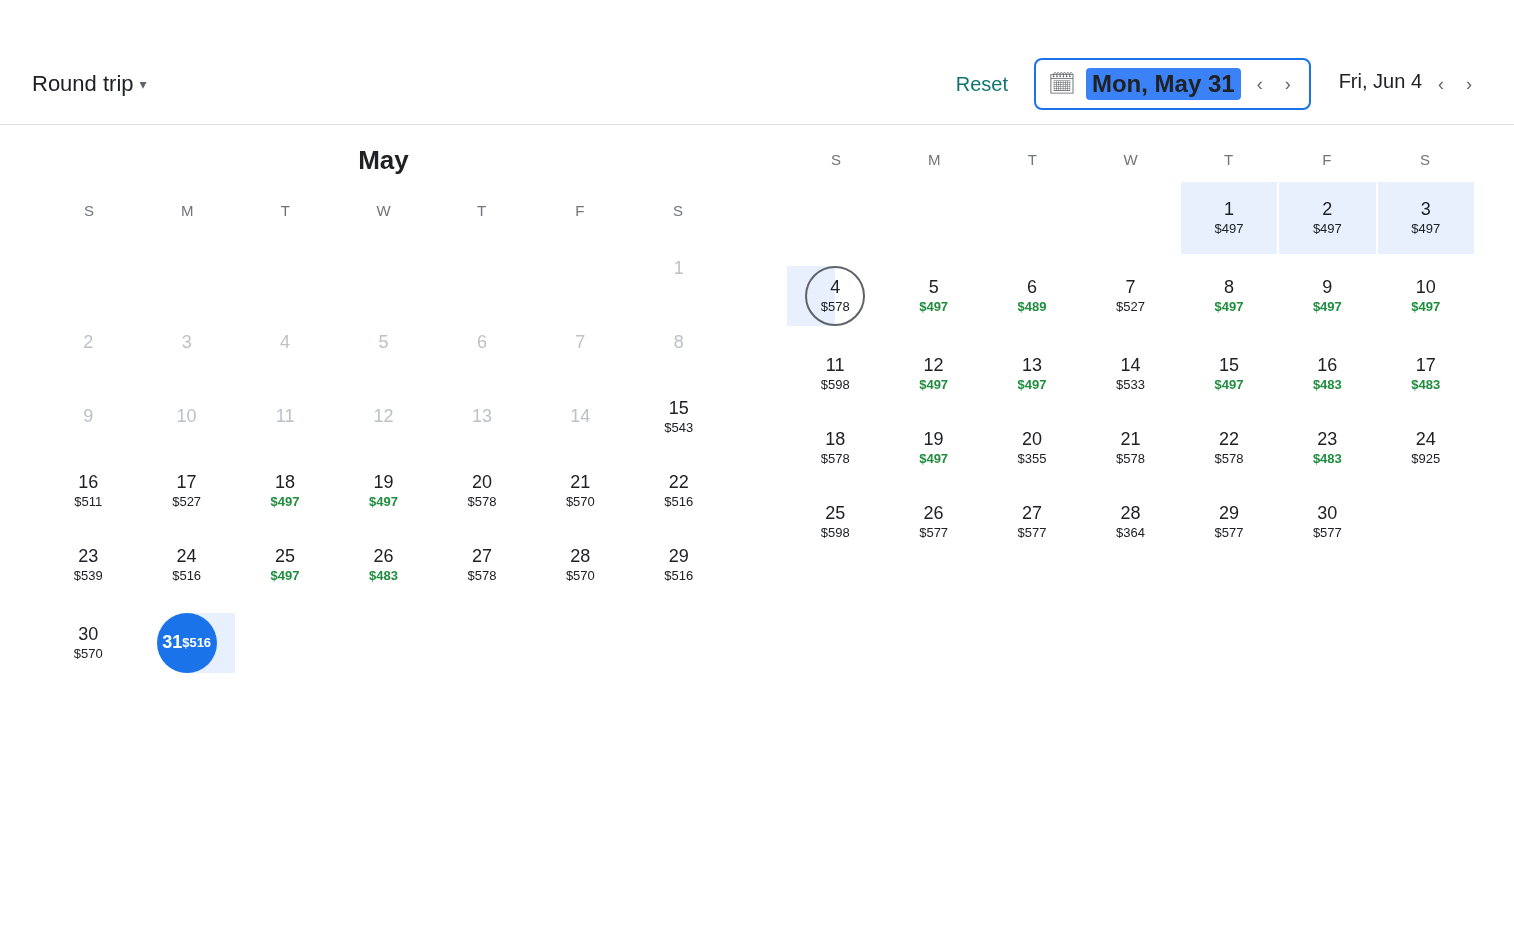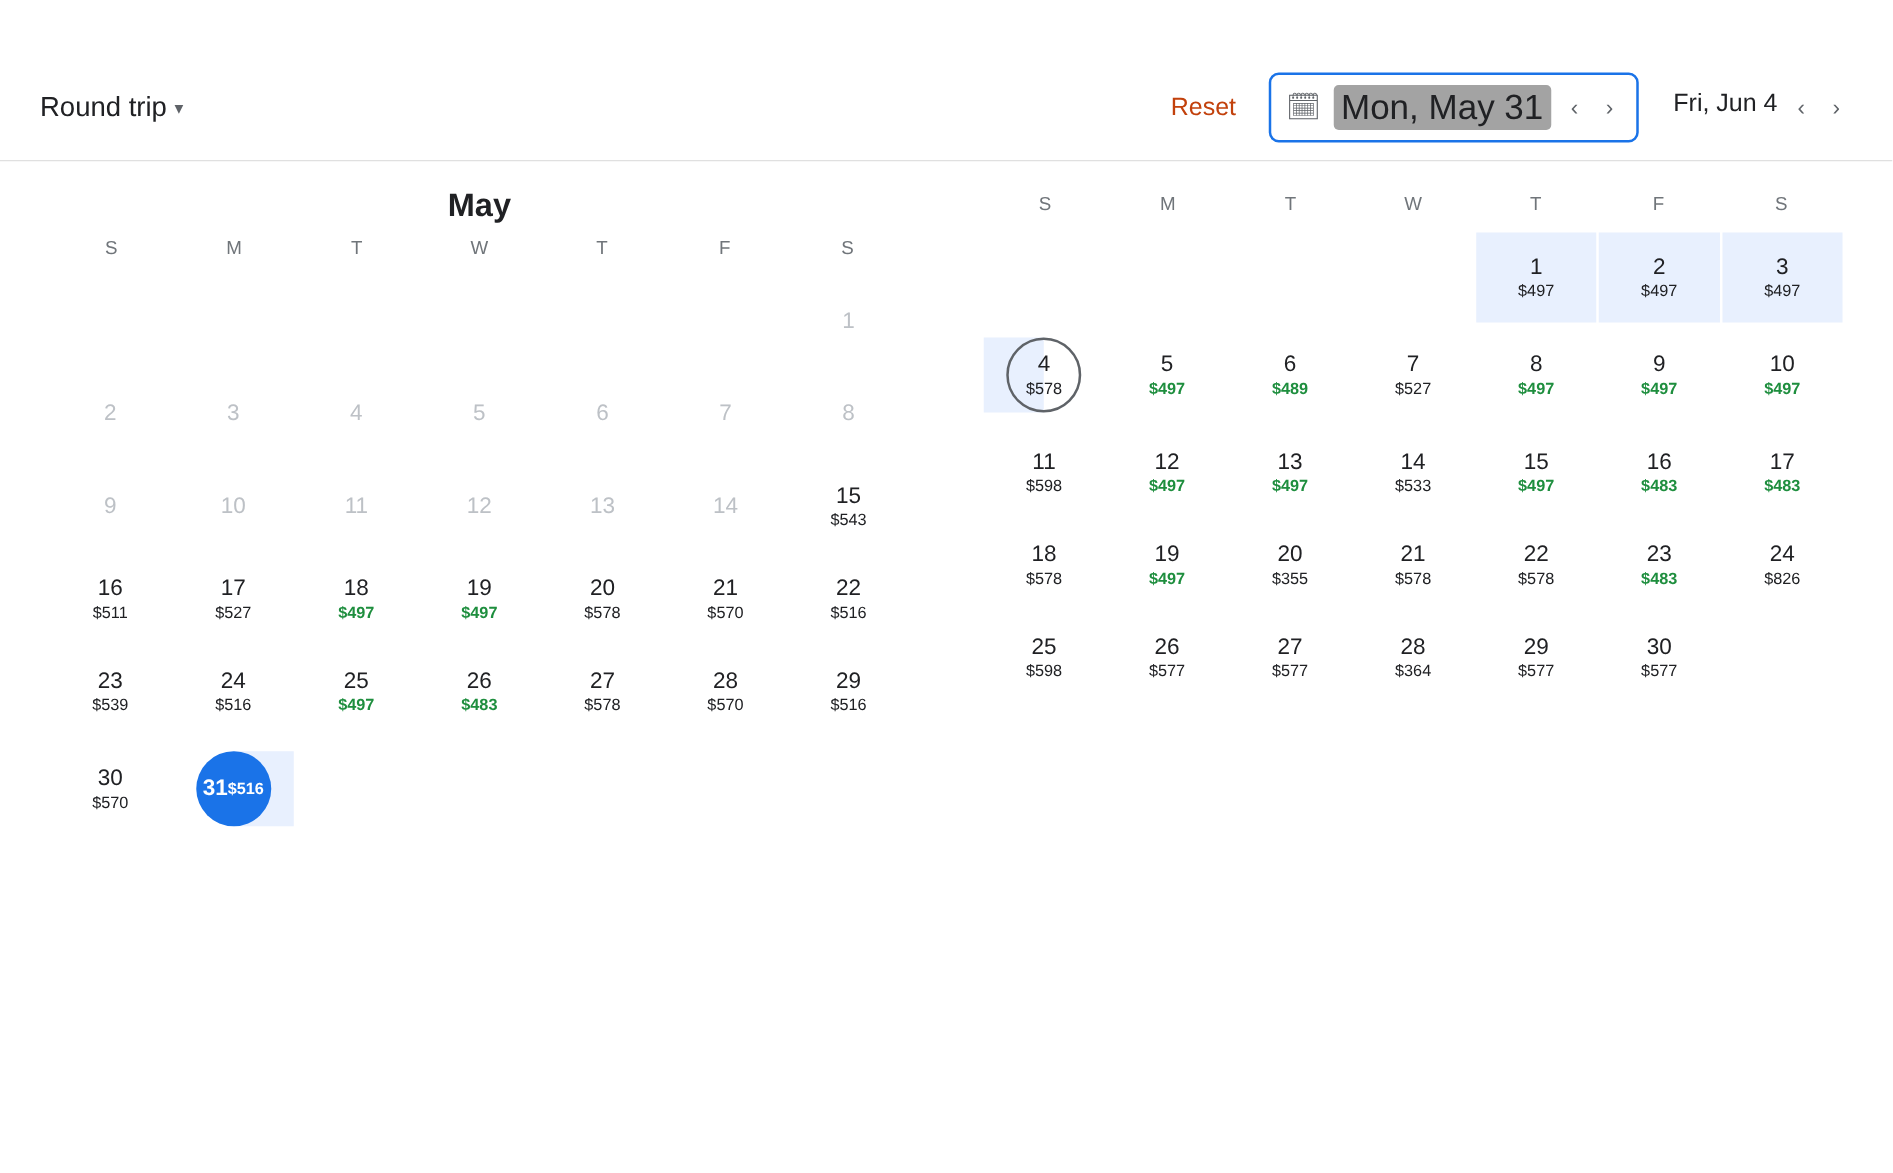--- a/index.html
+++ b/index.html
@@ -36,21 +36,21 @@
 
     .round-trip-btn .chevron {
       font-size: 14px;
       color: #5f6368;
     }
 
     .spacer { flex: 1; }
 
     .reset-btn {
       font-size: 20px;
-      color: #c2410c;
+      color: #0f766e;
       font-weight: 500;
       border: none;
       background: none;
       cursor: pointer;
       padding: 6px 10px;
     }
 
     .date-selector {
       display: flex;
       align-items: center;
@@ -60,24 +60,24 @@
       gap: 10px;
       background: #fff;
     }
 
     .date-selector .calendar-icon {
       color: #5f6368;
       font-size: 22px;
     }
 
     .date-selector .date-text {
-      font-size: 28px;
-      font-weight: 400;
+      font-size: 24px;
+      font-weight: 700;
       color: #202124;
-      background: #a3a3a3;
+      background: #3b82f6;
       padding: 2px 6px;
       border-radius: 4px;
     }
 
     .date-nav-btn {
       background: none;
       border: none;
       cursor: pointer;
       font-size: 18px;
       color: #5f6368;
@@ -105,21 +105,21 @@
     }
 
     .calendar {
       flex: 1;
     }
 
     .calendar-title {
       text-align: center;
       font-size: 26px;
       font-weight: 700;
-      margin-bottom: 4px;
+      margin-bottom: 20px;
     }
 
     .day-headers {
       display: grid;
       grid-template-columns: repeat(7, 1fr);
       text-align: center;
       margin-bottom: 8px;
     }
 
     .day-header {
@@ -505,21 +505,21 @@
         <div class="day-cell">
           <span class="day-num">22</span>
           <span class="day-price price-dark">$578</span>
         </div>
         <div class="day-cell">
           <span class="day-num">23</span>
           <span class="day-price price-green">$483</span>
         </div>
         <div class="day-cell">
           <span class="day-num">24</span>
-          <span class="day-price price-dark">$826</span>
+          <span class="day-price price-dark">$925</span>
         </div>
         <div class="day-cell">
           <span class="day-num">25</span>
           <span class="day-price price-dark">$598</span>
         </div>
         <div class="day-cell">
           <span class="day-num">26</span>
           <span class="day-price price-dark">$577</span>
         </div>
         <div class="day-cell">

